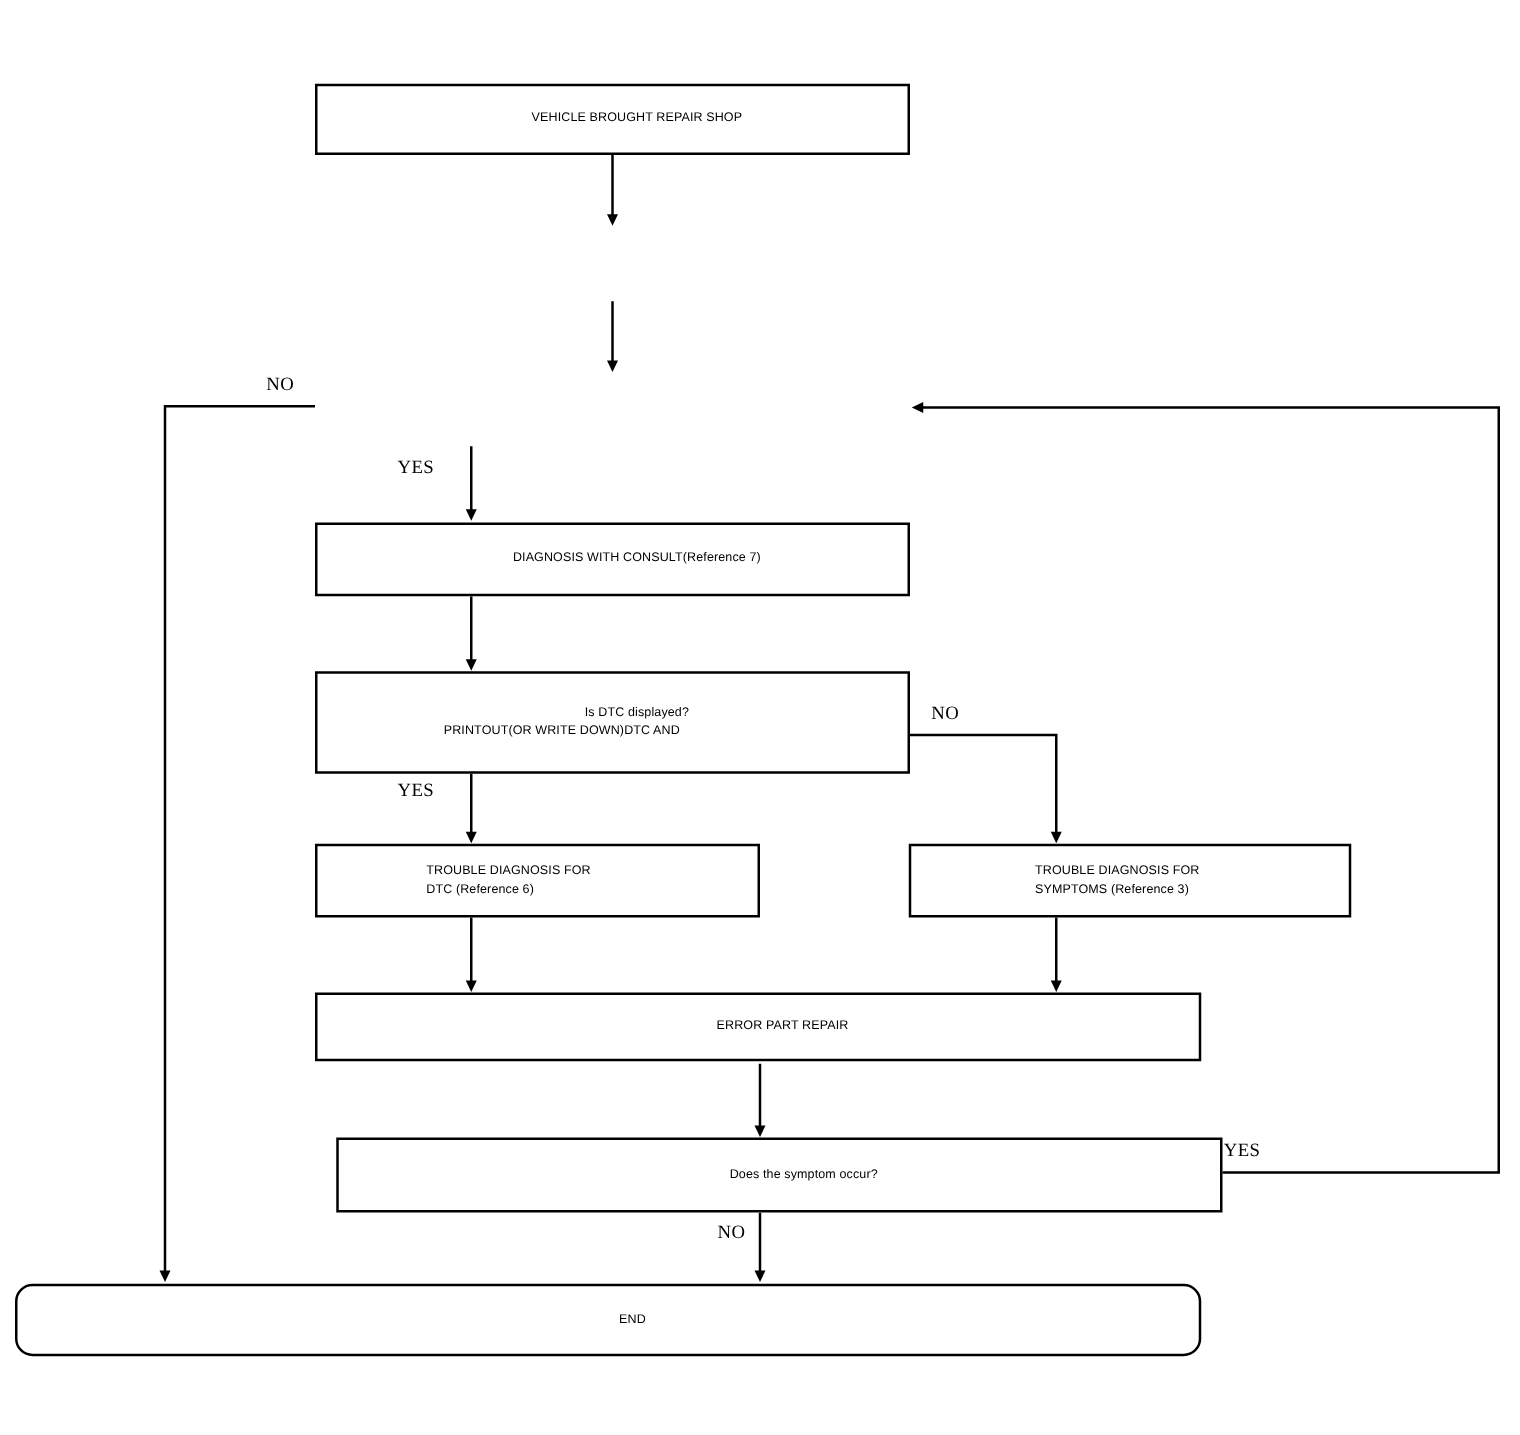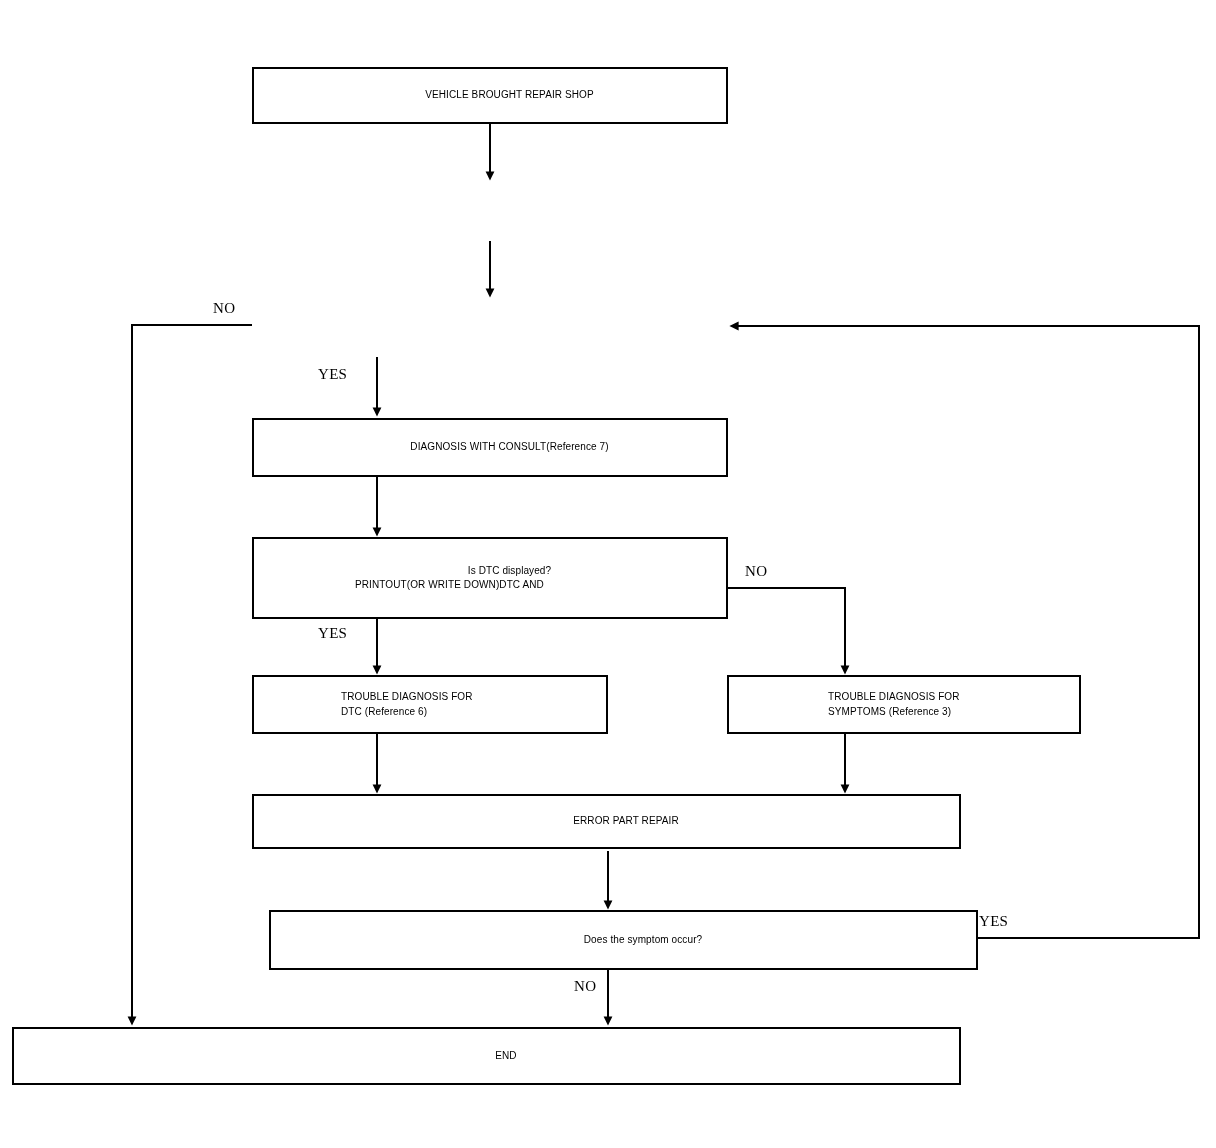--- a/index.html
+++ b/index.html
@@ -121,21 +121,21 @@
   </div>
 
   <div class="node align-center" style="left:252px; top:794px; width:709px; height:55px;">
     <div class="line">ERROR PART REPAIR</div>
   </div>
 
   <div class="node align-center" style="left:252px; top:910px; width:709px; height:60px;margin-left:17px;">
     <div class="line">Does the symptom occur?</div>
   </div>
 
-  <div class="node align-center" style="left:12px; top:1027px; width:949px; height:58px;">
+  <div class="node align-center" style="left:12px; top:1027px; width:949px; height:58px;border-radius:14px;">
     <div class="line">END</div>
   </div>
 
   <div class="edge-label" style="left:213px; top:300px;">NO</div>
 
   <div class="edge-label" style="left:318px; top:366px;">YES</div>
 
   <div class="edge-label" style="left:318px; top:625px;">YES</div>
 
   <div class="edge-label" style="left:745px; top:563px;">NO</div>

